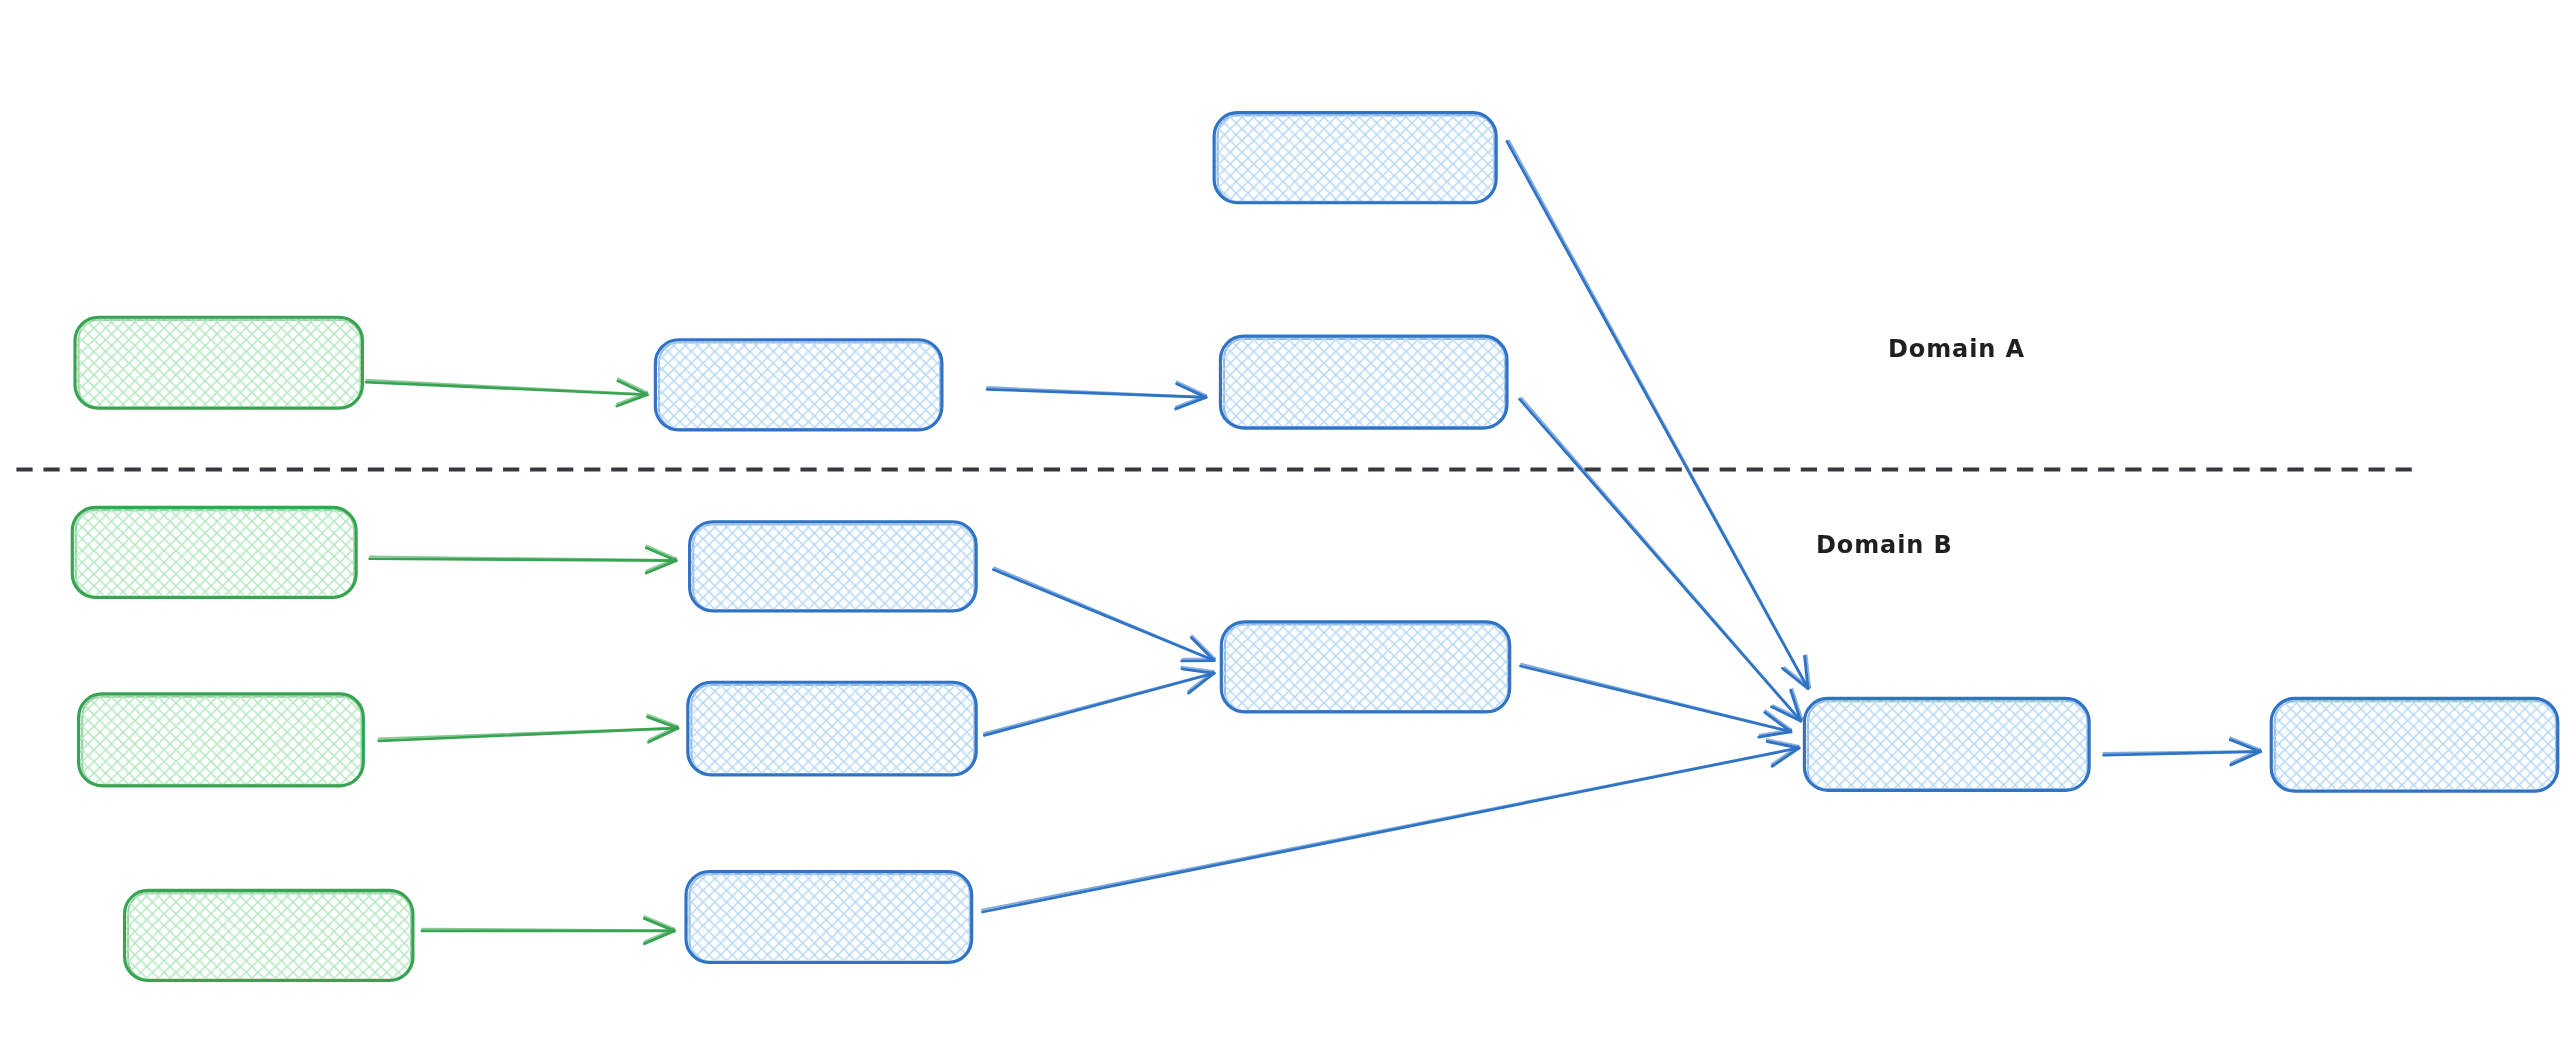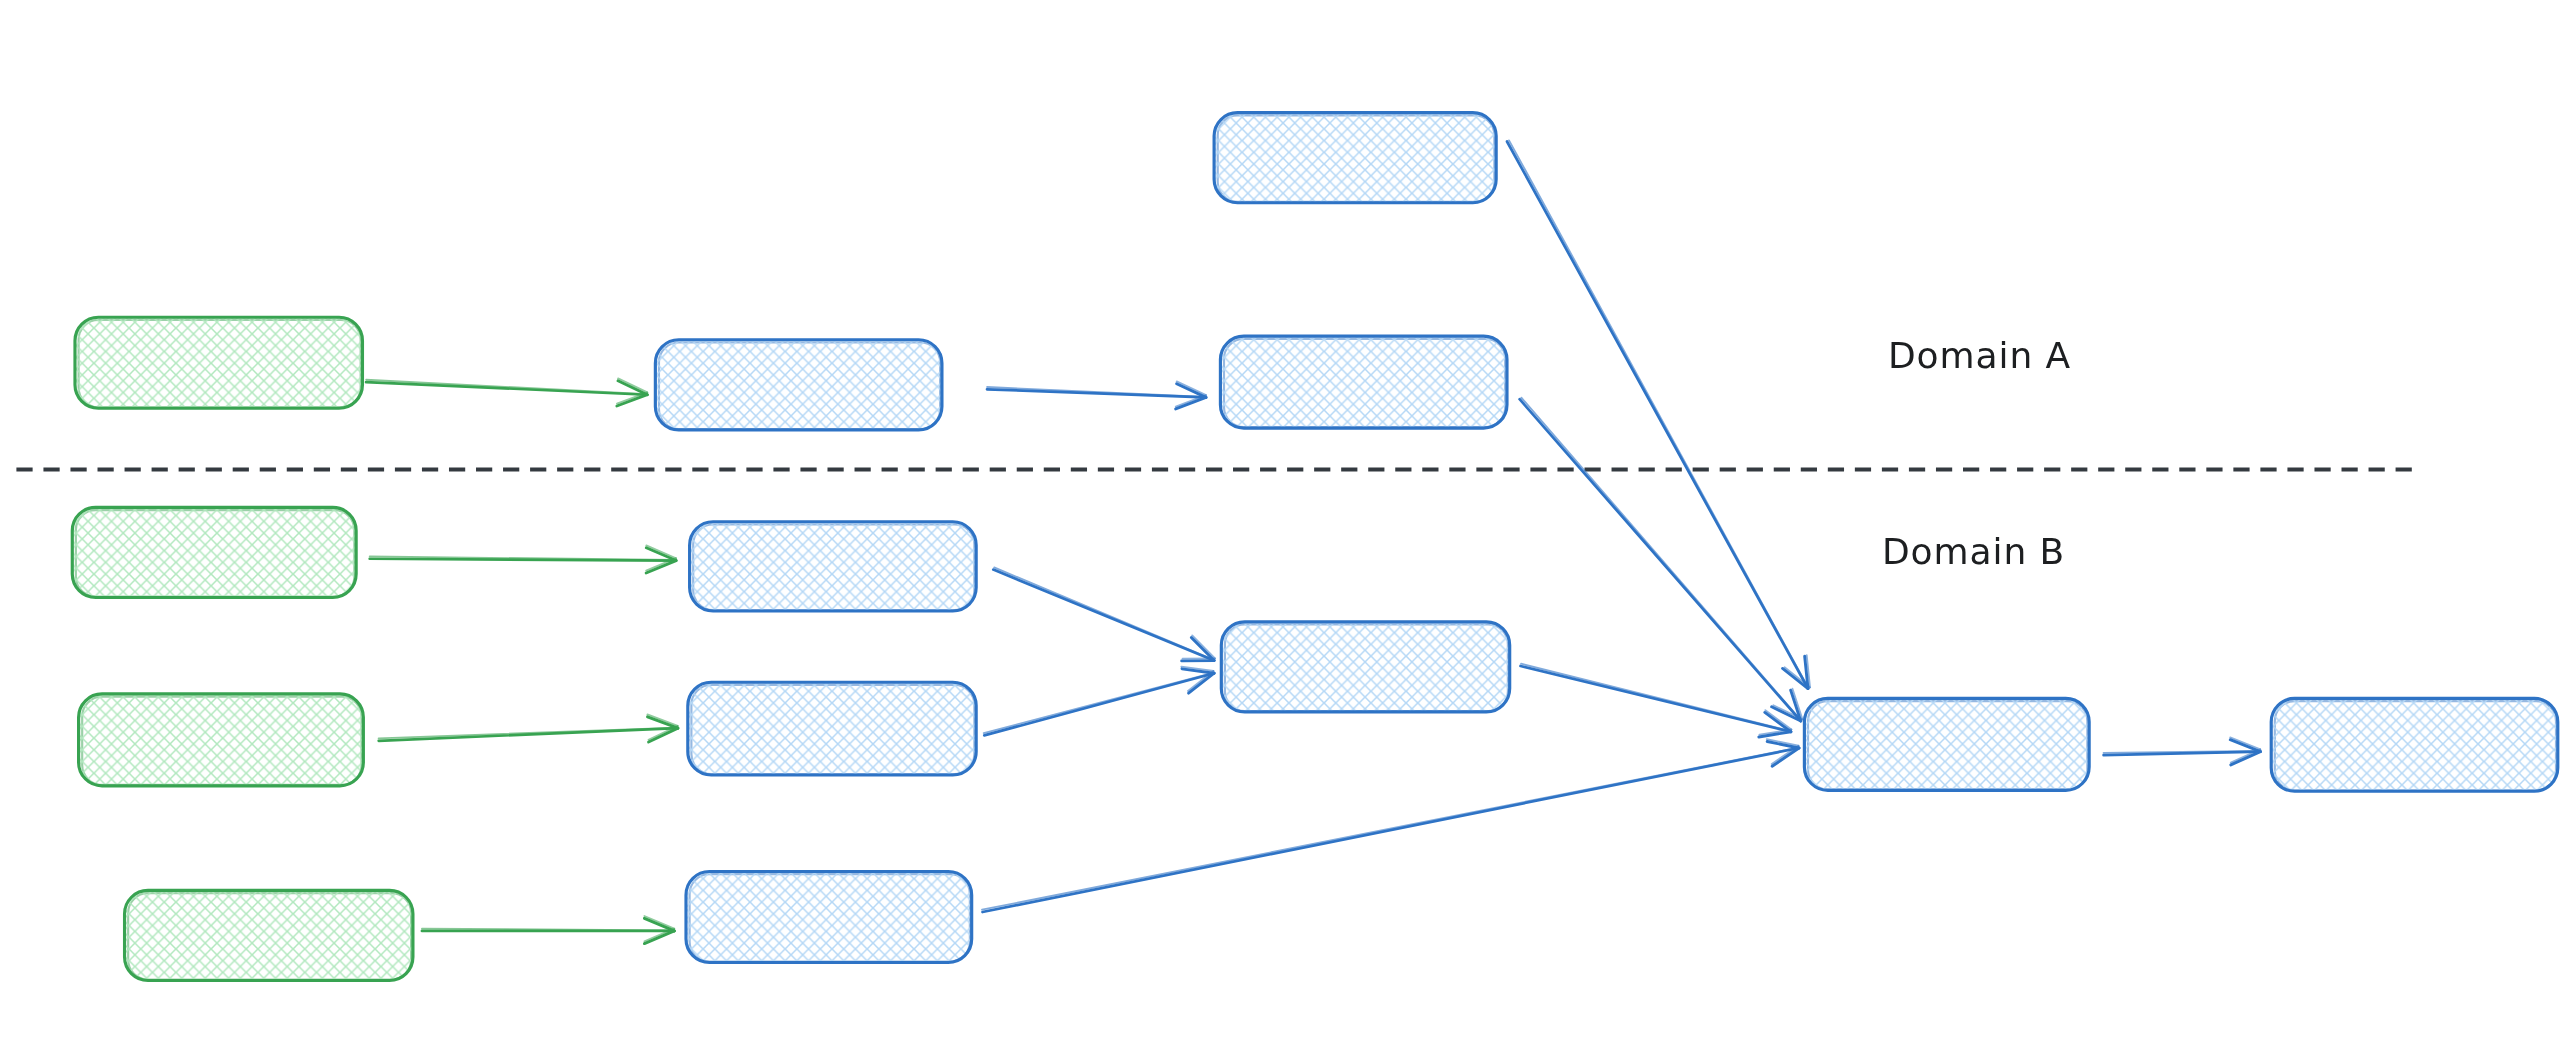--- a/index.html
+++ b/index.html
@@ -13,29 +13,29 @@
   #diagram-svg {
     position: absolute;
     left: 0; top: 0;
     width: 2576px;
     height: 1049px;
     display: block;
   }
   .floating-label {
     position: absolute;
     font-family: cursive, "DejaVu Sans", sans-serif;
-    font-size: 36px;
-    font-weight: 400;
+    font-size: 24px;
+    font-weight: 700;
     letter-spacing: 0.9px;
     color: #1d1f21;
     white-space: nowrap;
     user-select: none;
   }
   #label-domain-a { left: 1888px; top: 335px; }
-  #label-domain-b { left: 1882px; top: 531px; }
+  #label-domain-b { left: 1816px; top: 531px; }
 </style>
 </head>
 <body>
 
 <div class="canvas">
   <svg id="diagram-svg" xmlns="http://www.w3.org/2000/svg" viewBox="0 0 2858 1164">
       <defs>
         <pattern id="hatch-blue" width="13" height="13" patternUnits="userSpaceOnUse">
           <line x1="0" y1="0" x2="13" y2="13" stroke="#b5d8f6" stroke-width="1.7"></line>
           <line x1="13" y1="0" x2="0" y2="13" stroke="#b5d8f6" stroke-width="1.7"></line>

